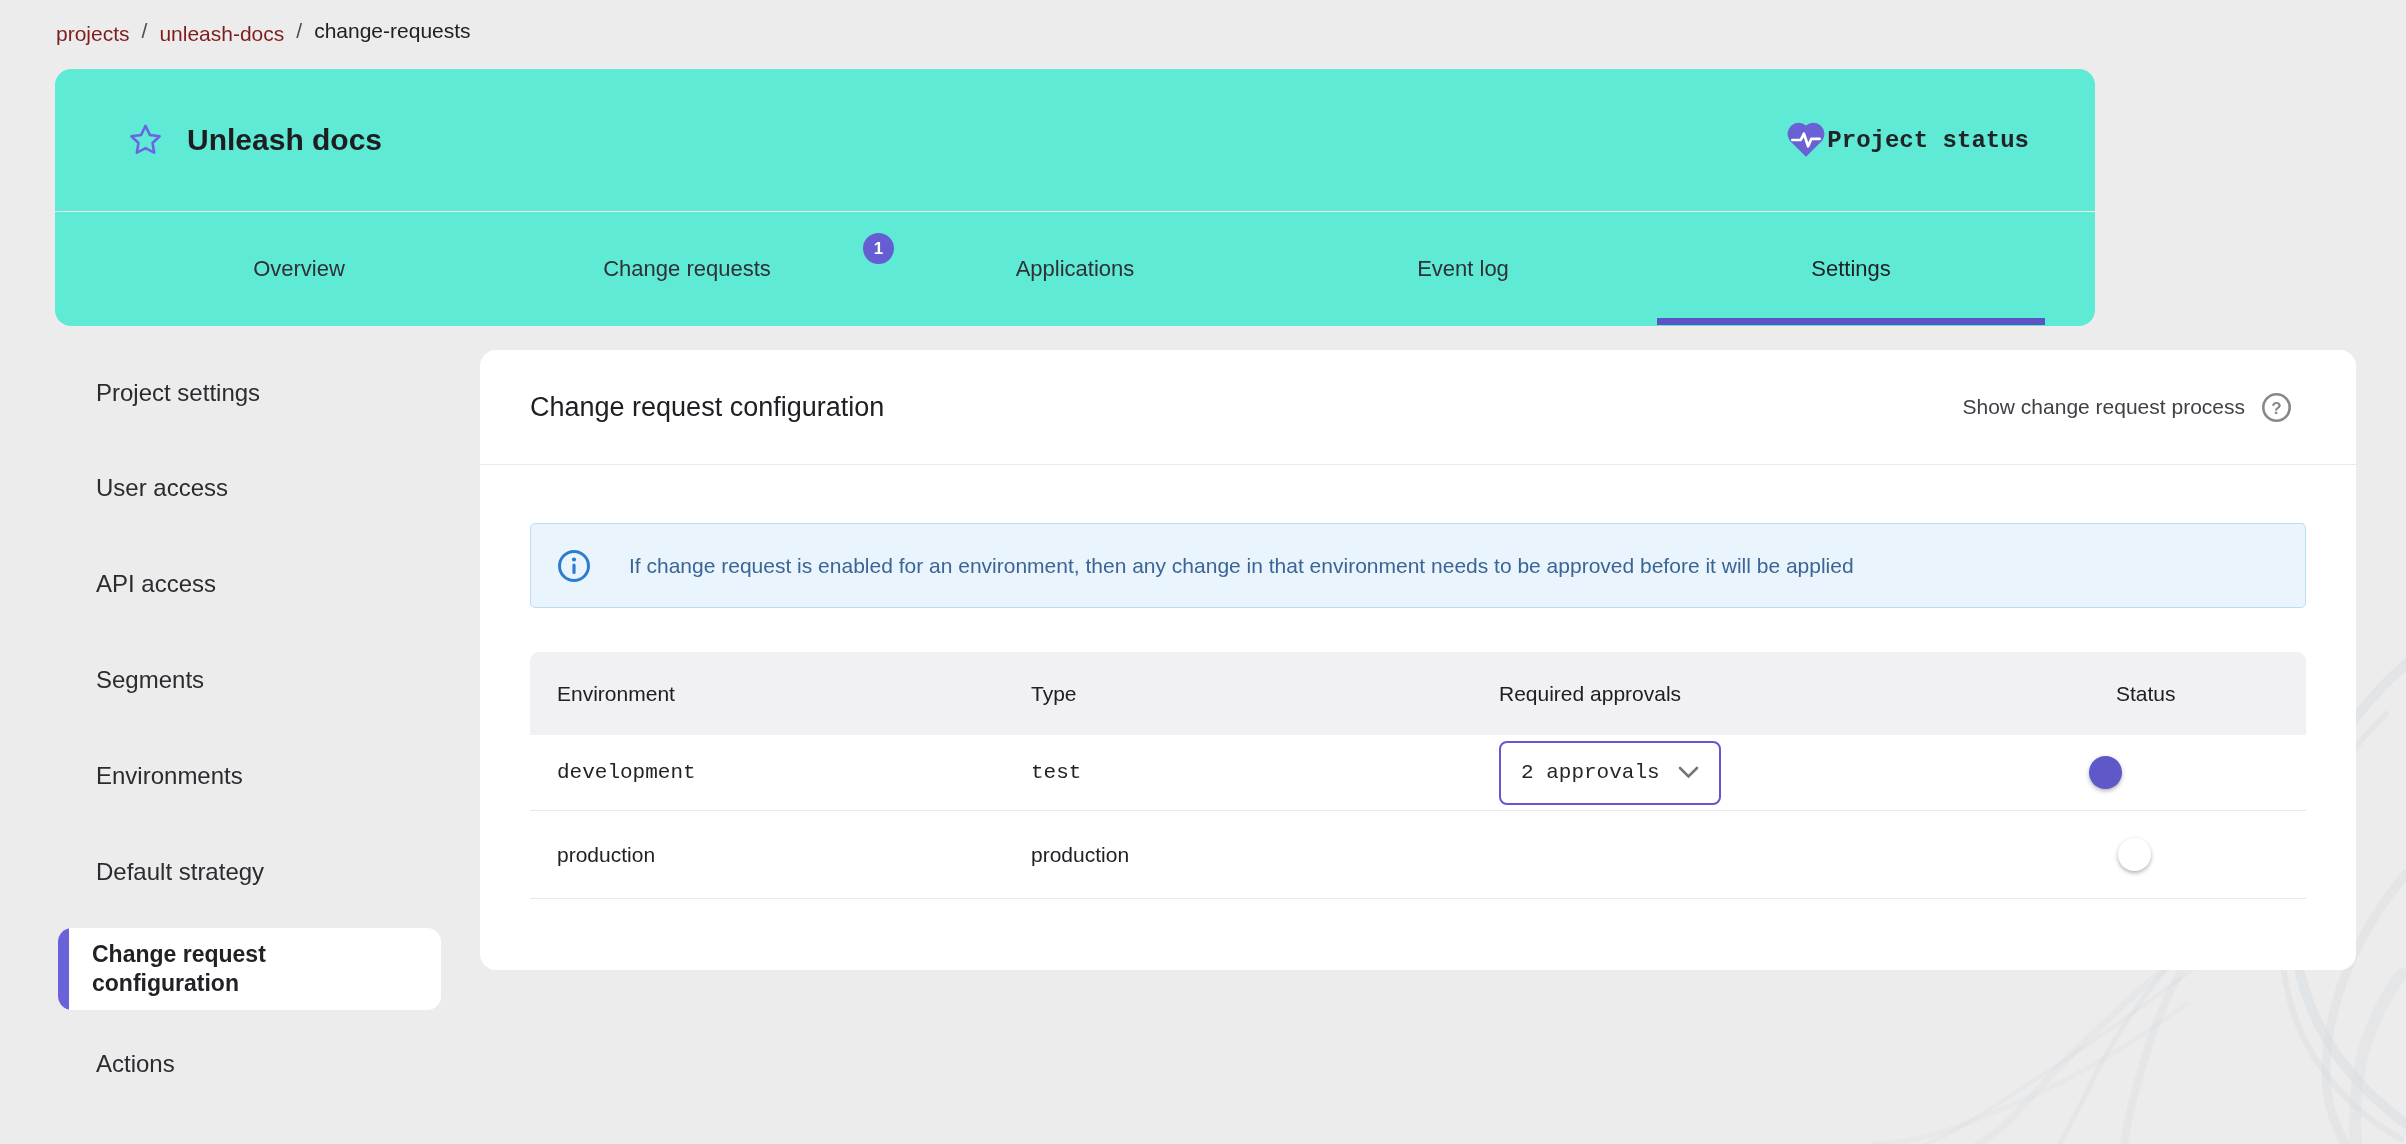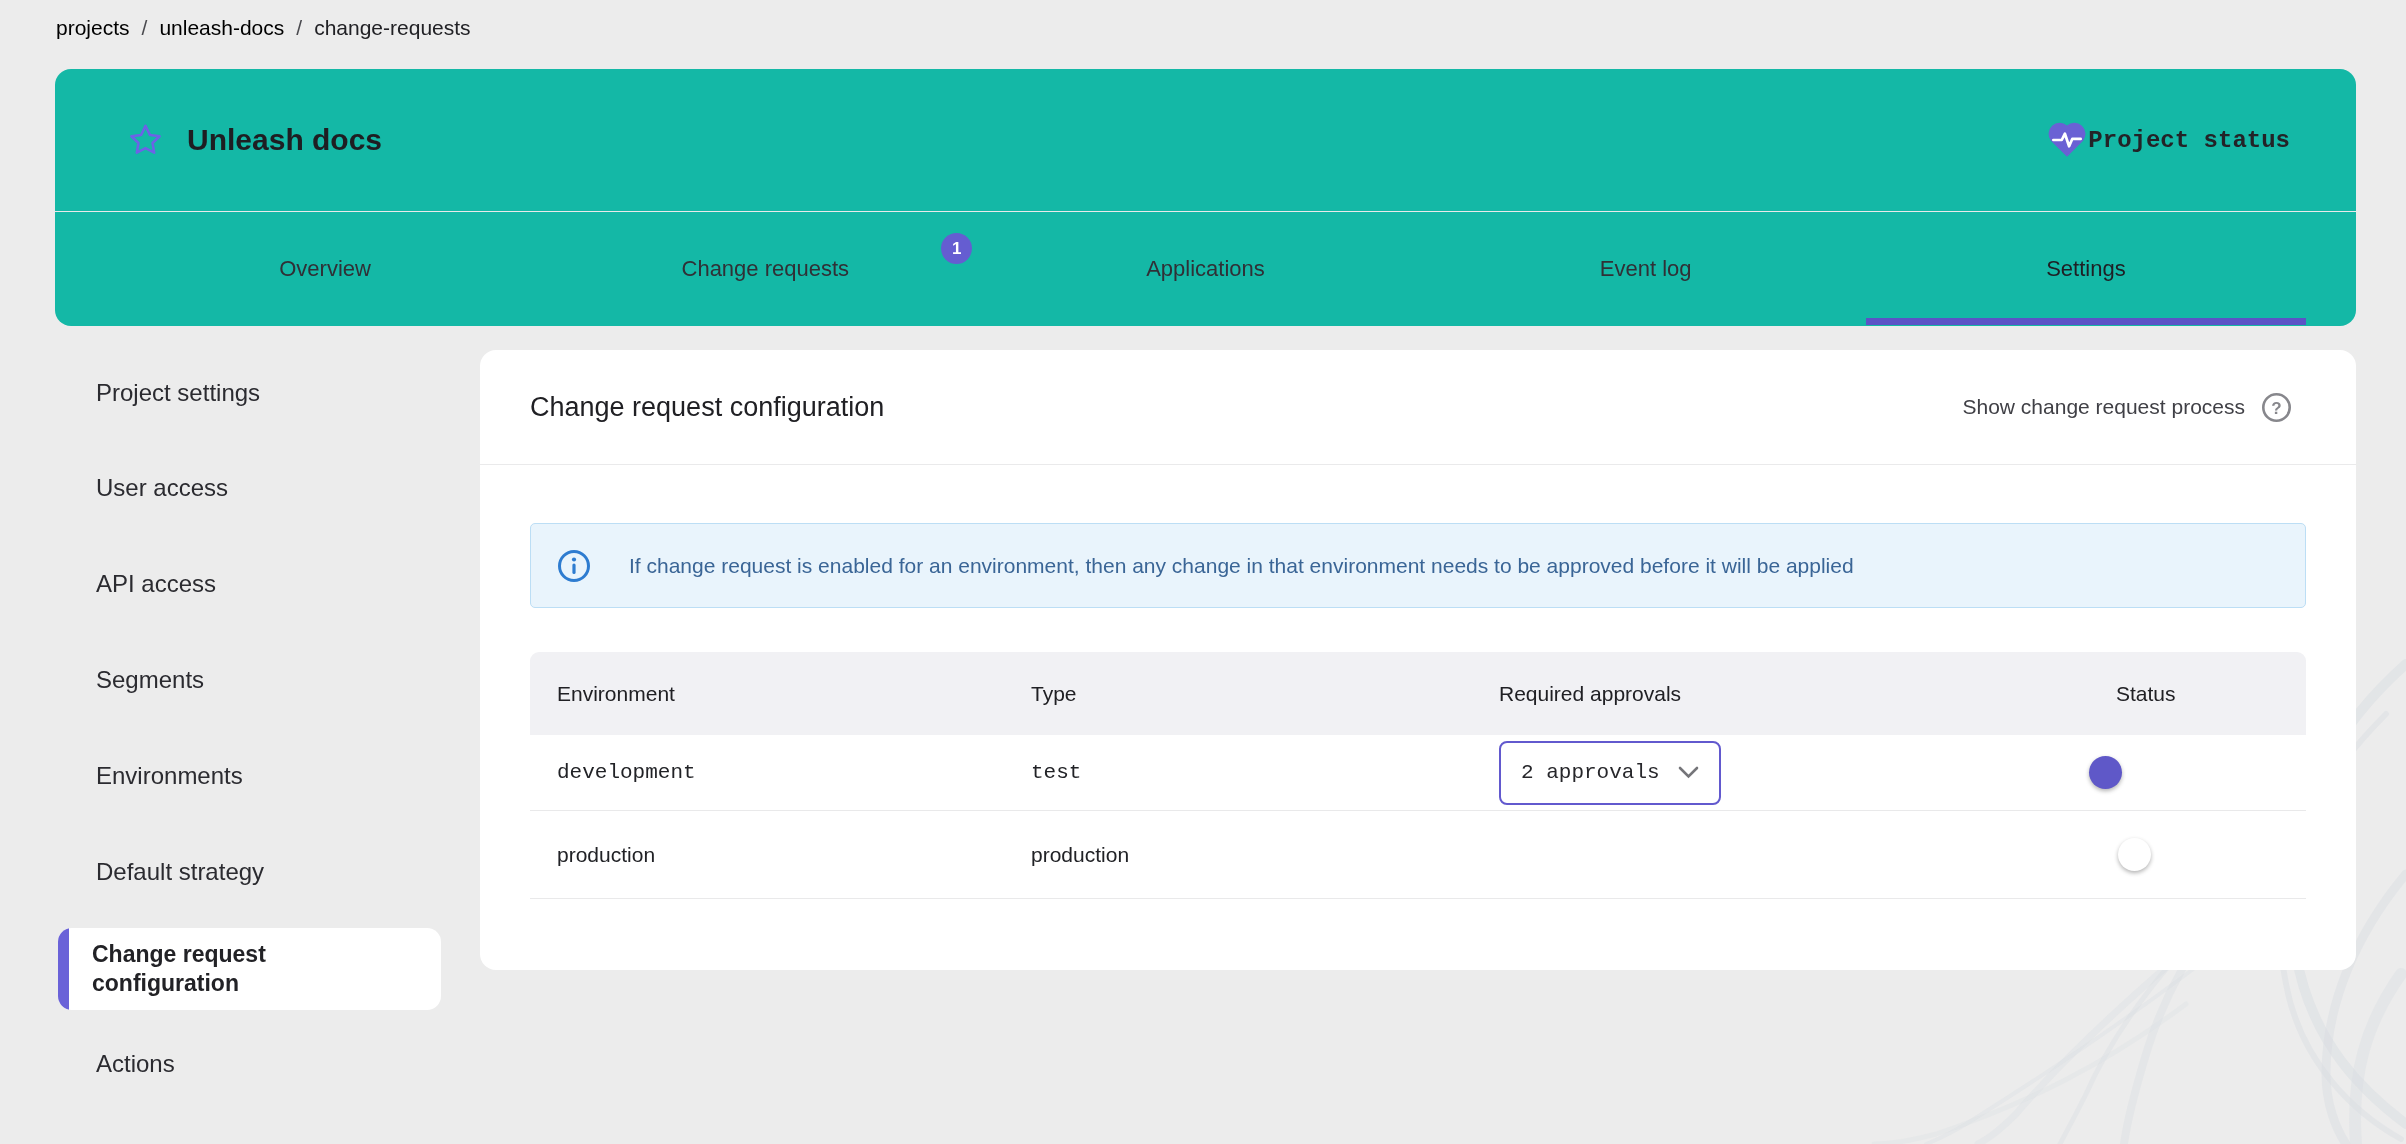--- a/index.html
+++ b/index.html
@@ -4,27 +4,27 @@
 <style>
   * { margin:0; padding:0; box-sizing:border-box; }
   body { background:#ececec; font-family:"Liberation Sans", sans-serif; }
   .page { position:relative; width:2406px; height:1144px; background:#ececec; overflow:hidden; }
 
   
   .bg-art { position:absolute; right:0; bottom:0; width:560px; height:520px; opacity:.55; }
 
   
   .breadcrumb { position:absolute; left:56px; top:16px; display:flex; align-items:center; gap:12px; font-size:21px; }
-  .breadcrumb .link { color:#000000; cursor:pointer; }
+  .breadcrumb .link { color:#7f1d1d; cursor:pointer;margin-top:6px; }
   .breadcrumb .sep { color:#4a4a4f; }
   .breadcrumb .current { color:#212125; }
 
   
-  .header-card { position:absolute; left:55px; top:69px; width:2301px; height:257px;
-                 background:#14b8a6; border-radius:16px; overflow:hidden; }
+  .header-card { position:absolute; left:55px; top:69px; width:2040px; height:257px;
+                 background:#5eead4; border-radius:16px; overflow:hidden; }
   .title-row { height:143px; display:flex; align-items:center; padding:0 66px 0 70px; border-bottom:1px solid #eaeaeb; }
   .fav-btn { width:40px; height:40px; display:flex; align-items:center; justify-content:center; cursor:pointer; }
   .project-title { margin-left:22px; font-size:30px; font-weight:bold; color:#1e1e22; }
   .project-status-btn { margin-left:auto; display:flex; align-items:center; cursor:pointer;font-family:Liberation Mono, monospace; }
   .project-status-label { font-size:24px; font-weight:bold; color:#232327; }
 
   .tab-row { height:113px; display:flex; align-items:stretch; padding:0 50px; }
   .tab { flex:1 1 0; position:relative; display:flex; align-items:center; justify-content:center;
          font-size:22px; color:#303036; cursor:pointer; }
   .tab.active { font-weight:normal; color:#1f1f24; }

